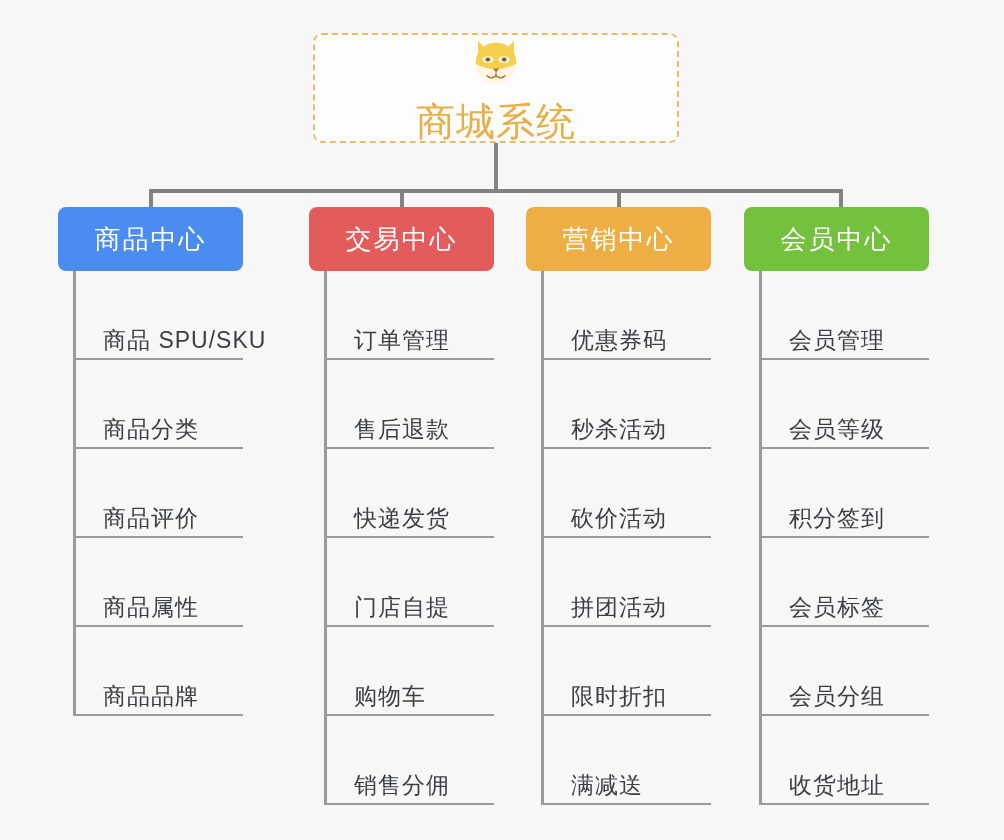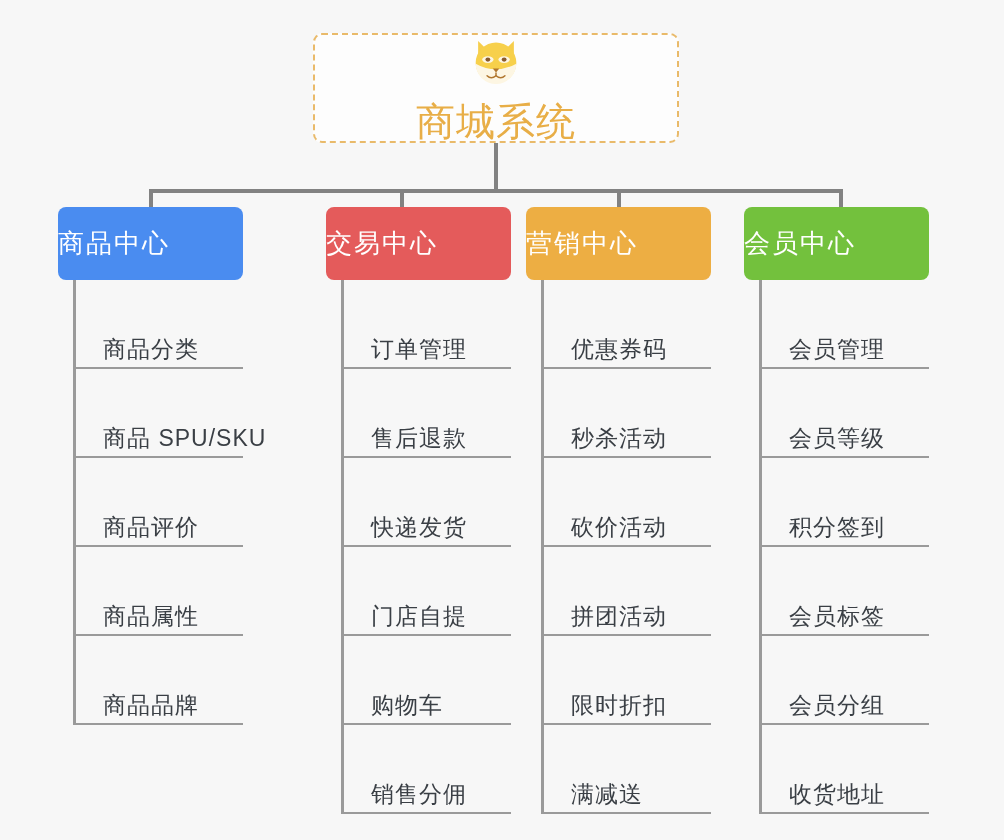--- a/index.html
+++ b/index.html
@@ -74,25 +74,25 @@
     height: 22px;
   }
 
   
   .column {
     position: absolute;
     top: 207px;
   }
   .cat-header {
     box-sizing: border-box;
-    height: 73px;
+    height: 64px;
     border-radius: 8px;
     display: flex;
     align-items: center;
-    justify-content: flex-start;
+    justify-content: center;
     color: #ffffff;
     font-size: 26px;
     letter-spacing: 2px;
     white-space: nowrap;
   }
 
   
   .leaf-list {
     position: relative;
     margin-top: 0;
@@ -156,38 +156,38 @@
   <div class="conn conn-drop" style="left:617px"></div>
   <div class="conn conn-drop" style="left:839px"></div>
 
   <div class="column" style="left:58px;width:185px">
     <div class="cat-header" style="background:#4a8cf0;width:185px">
       <span>商品中心</span>
     </div>
     <div class="leaf-list">
       <div class="leaf-spine"></div>
       <div class="leaf-item">
+          <span class="leaf-label">商品 SPU/SKU</span>
+        </div>
+      <div class="leaf-item">
           <span class="leaf-label">商品分类</span>
         </div>
       <div class="leaf-item">
-          <span class="leaf-label">商品 SPU/SKU</span>
-        </div>
-      <div class="leaf-item">
           <span class="leaf-label">商品评价</span>
         </div>
       <div class="leaf-item">
           <span class="leaf-label">商品属性</span>
         </div>
       <div class="leaf-item">
           <span class="leaf-label">商品品牌</span>
         </div>
     </div>
   </div>
 
-  <div class="column" style="left:326px;width:185px">
+  <div class="column" style="left:309px;width:185px">
     <div class="cat-header" style="background:#e45b5b;width:185px">
       <span>交易中心</span>
     </div>
     <div class="leaf-list">
       <div class="leaf-spine"></div>
       <div class="leaf-item">
           <span class="leaf-label">订单管理</span>
         </div>
       <div class="leaf-item">
           <span class="leaf-label">售后退款</span>

